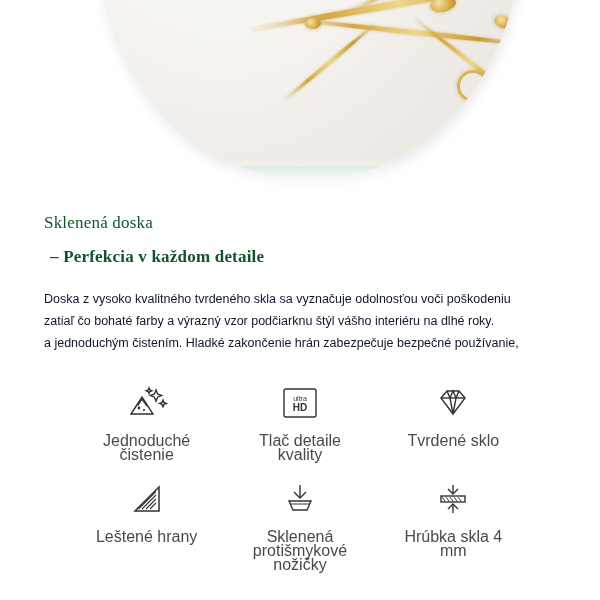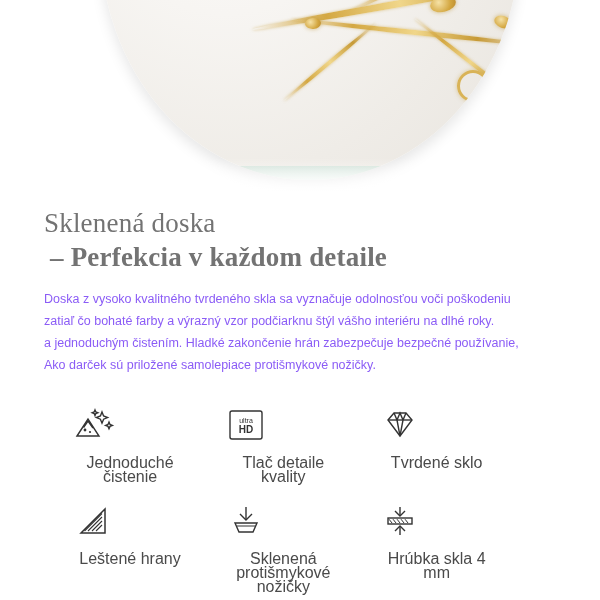--- a/index.html
+++ b/index.html
@@ -86,53 +86,54 @@
     height: 42px;
     background: linear-gradient(to bottom, rgba(255,255,255,0), #ffffff 82%);
   }
 
   
   .content {
     padding: 6px 44px 0 44px;
   }
   .headline {
     font-family: "Liberation Serif", serif;
-    font-size: 27px;
+    font-size: 17px;
     line-height: 34px;
-    color: #737373;
+    color: #14532d;
     font-weight: 400;
     margin: 0 0 14px 0;
     letter-spacing: 0.2px;
   }
   .headline .line2 {
     display: block;
     padding-left: 6px;
     font-weight: bold;
   }
   .body-copy {
     font-size: 12.5px;
     line-height: 22px;
-    color: #8b5cf6;
+    color: #0f172a;
     margin: 0;
   }
   .body-copy span {
     display: block;
   }
 
   
   .features {
     margin-top: 26px;
     padding: 0 26px;
     display: grid;
     grid-template-columns: repeat(3, 1fr);
     row-gap: 14px;
   }
   .feature {
     display: flex;
     flex-direction: column;
+    align-items: center;
     text-align: center;
   }
   .feature-icon {
     width: 46px;
     height: 46px;
     display: flex;
     align-items: center;
     justify-content: center;
     margin-bottom: 8px;
   }
@@ -167,21 +168,20 @@
 
   <div class="content">
     <h1 class="headline">
       <span>Sklenená doska</span>
       <span class="line2">– Perfekcia v každom detaile</span>
     </h1>
     <p class="body-copy">
       <span>Doska z vysoko kvalitného tvrdeného skla sa vyznačuje odolnosťou voči poškodeniu</span>
       <span>zatiaľ čo bohaté farby a výrazný vzor podčiarknu štýl vášho interiéru na dlhé roky.</span>
       <span>a jednoduchým čistením. Hladké zakončenie hrán zabezpečuje bezpečné používanie,</span>
-      <span>Ako darček sú priložené samolepiace protišmykové nožičky.</span>
     </p>
 
     <div class="features">
 
       <div class="feature">
         <div class="feature-icon">
           <svg width="44" height="38" viewBox="0 0 44 38" fill="none" stroke="#333" stroke-width="1.4">
             <path d="M6 30 L17 13 L28 30 Z"></path>
             <path d="M12.5 21.5 L17 15 L22 22"></path>
             <circle cx="14" cy="24" r="1.4" fill="#333" stroke="none"></circle>

